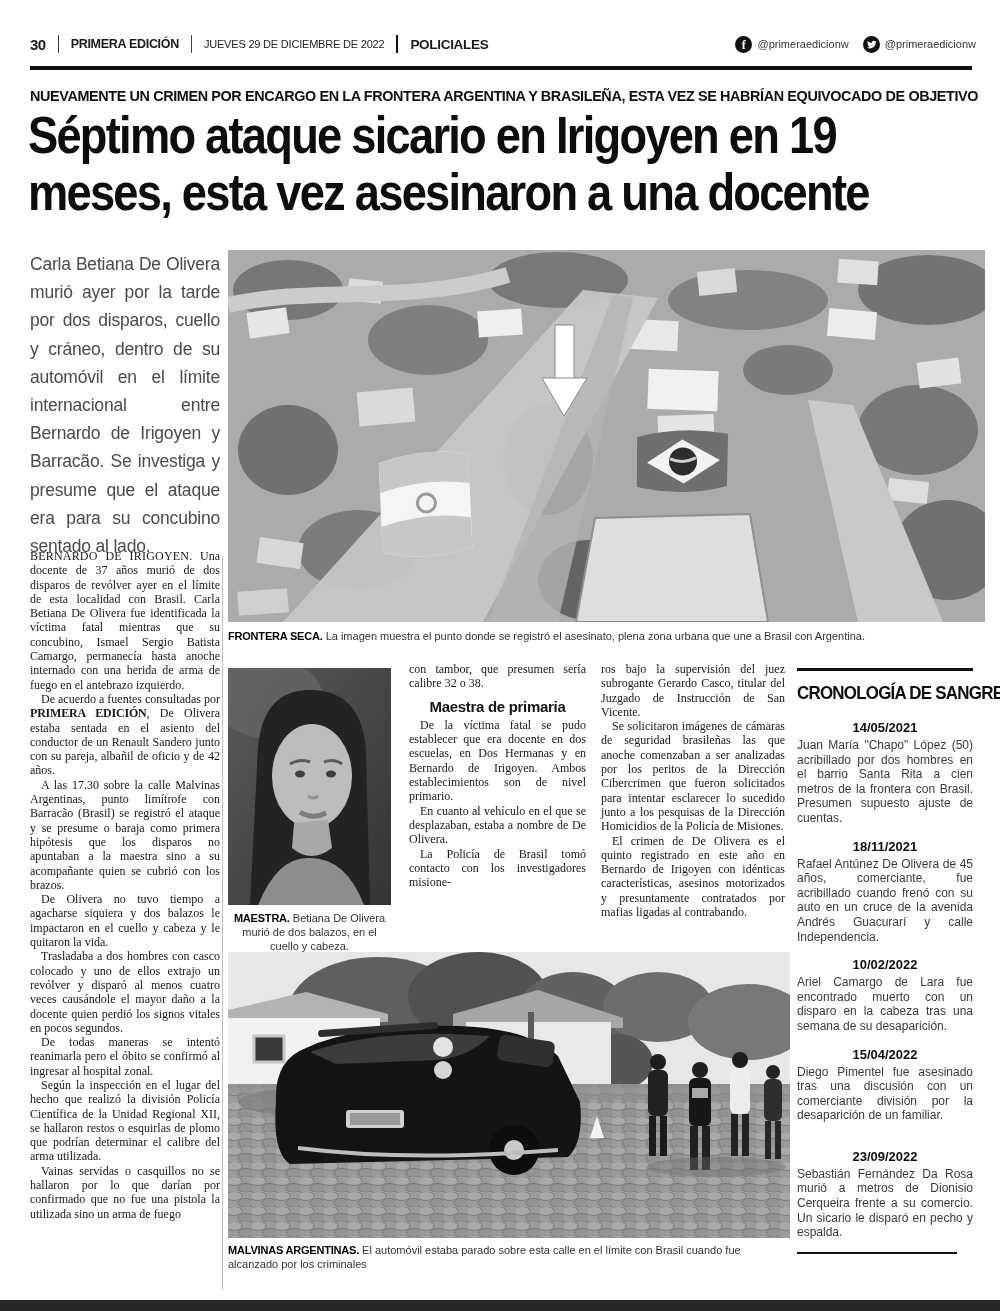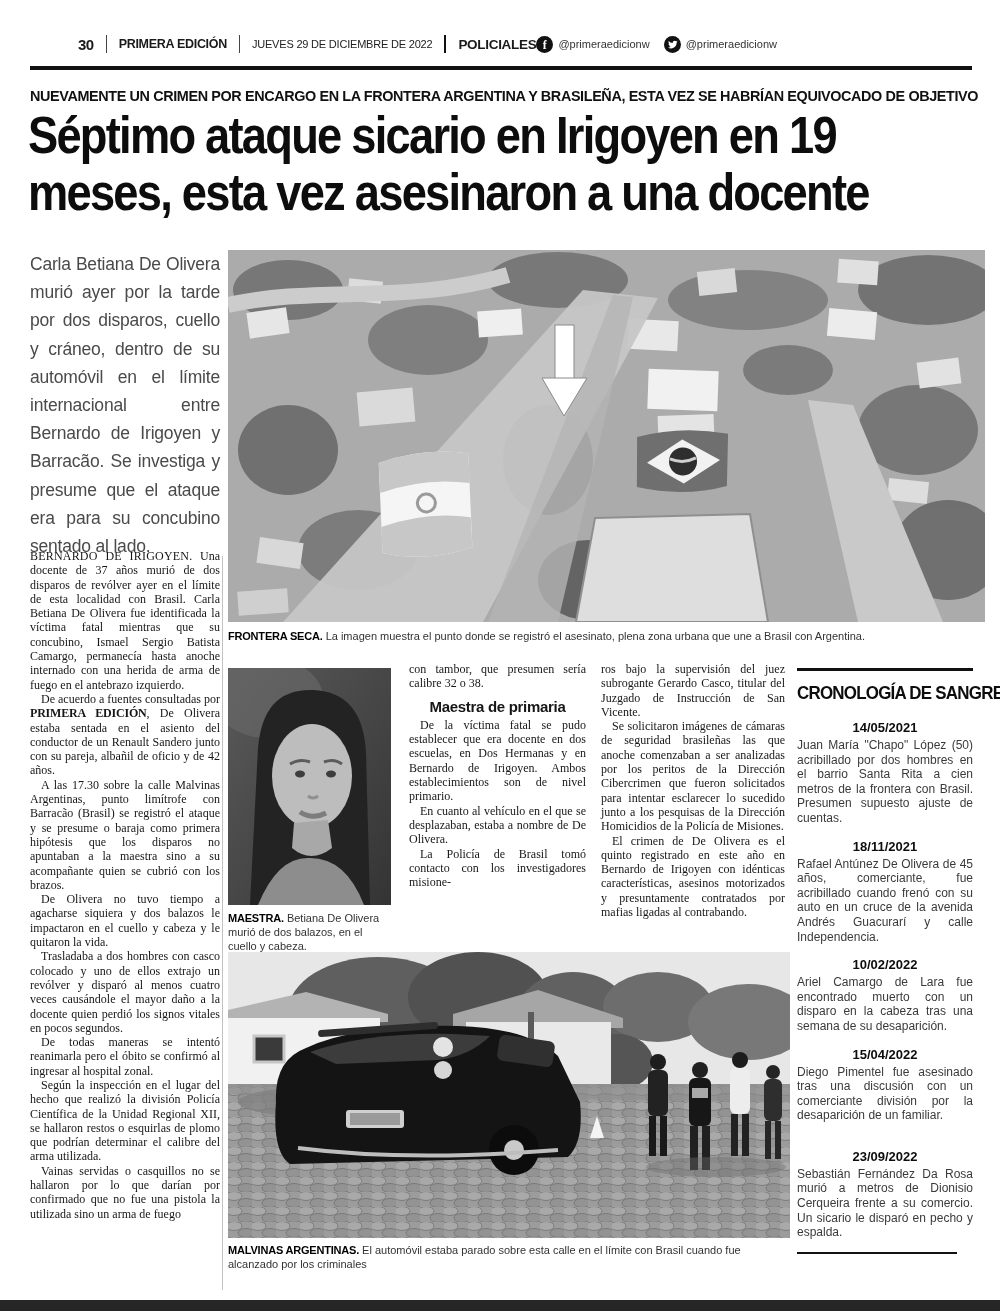--- a/index.html
+++ b/index.html
@@ -1,21 +1,21 @@
 <!DOCTYPE html>
 <html><head>
 <meta charset="utf-8">
 <style>
   html,body{margin:0;padding:0;background:#e9e9e9;}
   .sans{font-family:"Liberation Sans","DejaVu Sans",sans-serif;}
   #page{position:relative;width:1000px;height:1311px;background:#ffffff;overflow:hidden;
         font-family:"Liberation Sans","DejaVu Sans",sans-serif;color:#1a1a1a;}
 
   
-  .hdr{position:absolute;left:30px;top:31px;right:24px;height:26px;display:flex;align-items:center;margin-left:48px;}
+  .hdr{position:absolute;left:30px;top:31px;right:24px;height:26px;display:flex;align-items:center;justify-content:space-between;}
   .hdr-left{display:flex;align-items:center;gap:0;}
   .hdr-num{font-size:15px;font-weight:bold;letter-spacing:-.5px;}
   .hdr-sep{width:1px;height:18px;background:#444;margin:0 12px;}
   .hdr-sep.thick{width:2px;background:#111;}
   .hdr-brand{font-size:12.5px;font-weight:bold;letter-spacing:-.3px;}
   .hdr-date{font-size:11px;color:#222;letter-spacing:-.2px;}
   .hdr-section{font-size:13.5px;font-weight:bold;letter-spacing:-.3px;}
   .hdr-social{display:flex;align-items:center;gap:14px;}
   .soc{display:flex;align-items:center;gap:5px;}
   .soc-handle{font-size:11px;color:#333;}
@@ -46,21 +46,21 @@
   .colrule{position:absolute;left:222px;top:556px;width:1px;height:734px;background:#c2c2c2;}
 
   
   .photo{position:absolute;overflow:hidden;background:#a9a9a9;}
   #photo-aerial{left:228px;top:250px;width:757px;height:372px;}
   #photo-portrait{left:228px;top:668px;width:163px;height:237px;}
   #photo-street{left:228px;top:952px;width:562px;height:286px;}
   .caption{position:absolute;font-size:11px;line-height:14px;color:#333;text-align:left;}
   .caption b{color:#000;letter-spacing:-.2px;}
   #cap-aerial{left:228px;top:629px;width:757px;}
-  #cap-portrait{left:228px;top:911px;width:163px;}
+  #cap-portrait{left:228px;top:911px;width:163px;text-align:center;}
   #cap-street{left:228px;top:1243px;width:562px;}
 
   
   #sidebar{position:absolute;left:797px;top:668px;width:176px;}
   .sb-rule{height:3px;background:#111;margin-bottom:12px;}
   .sb-title{font-size:18px;font-weight:bold;letter-spacing:-.8px;transform:scaleX(.94);
             transform-origin:left;white-space:nowrap;margin-bottom:16px;color:#0d0d0d;}
   .sb-entry{margin-bottom:13px;}
   .sb-date{font-size:13px;font-weight:bold;margin-bottom:3px;color:#0d0d0d;text-align:center;}
   .sb-text{font-size:12px;line-height:14.6px;color:#3a3a3a;text-align:justify;}

